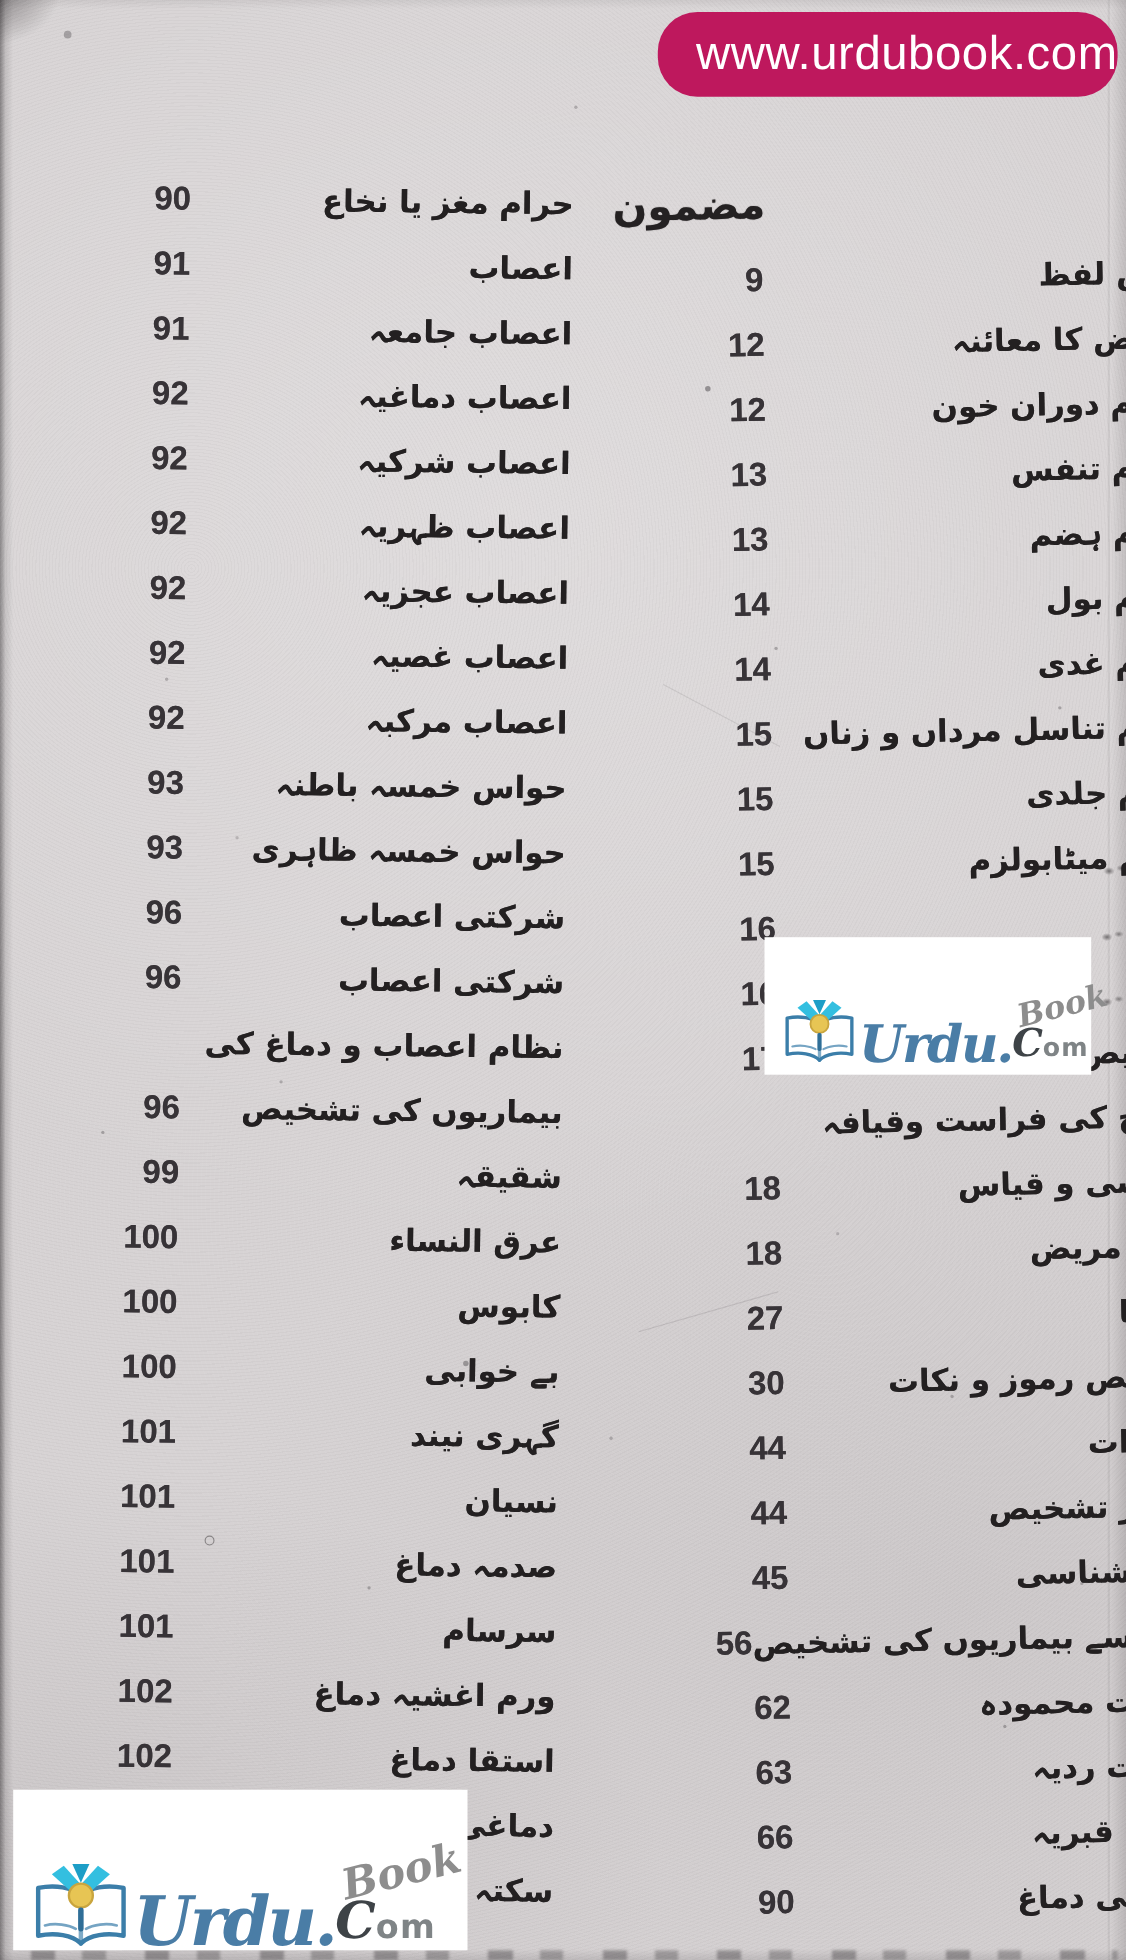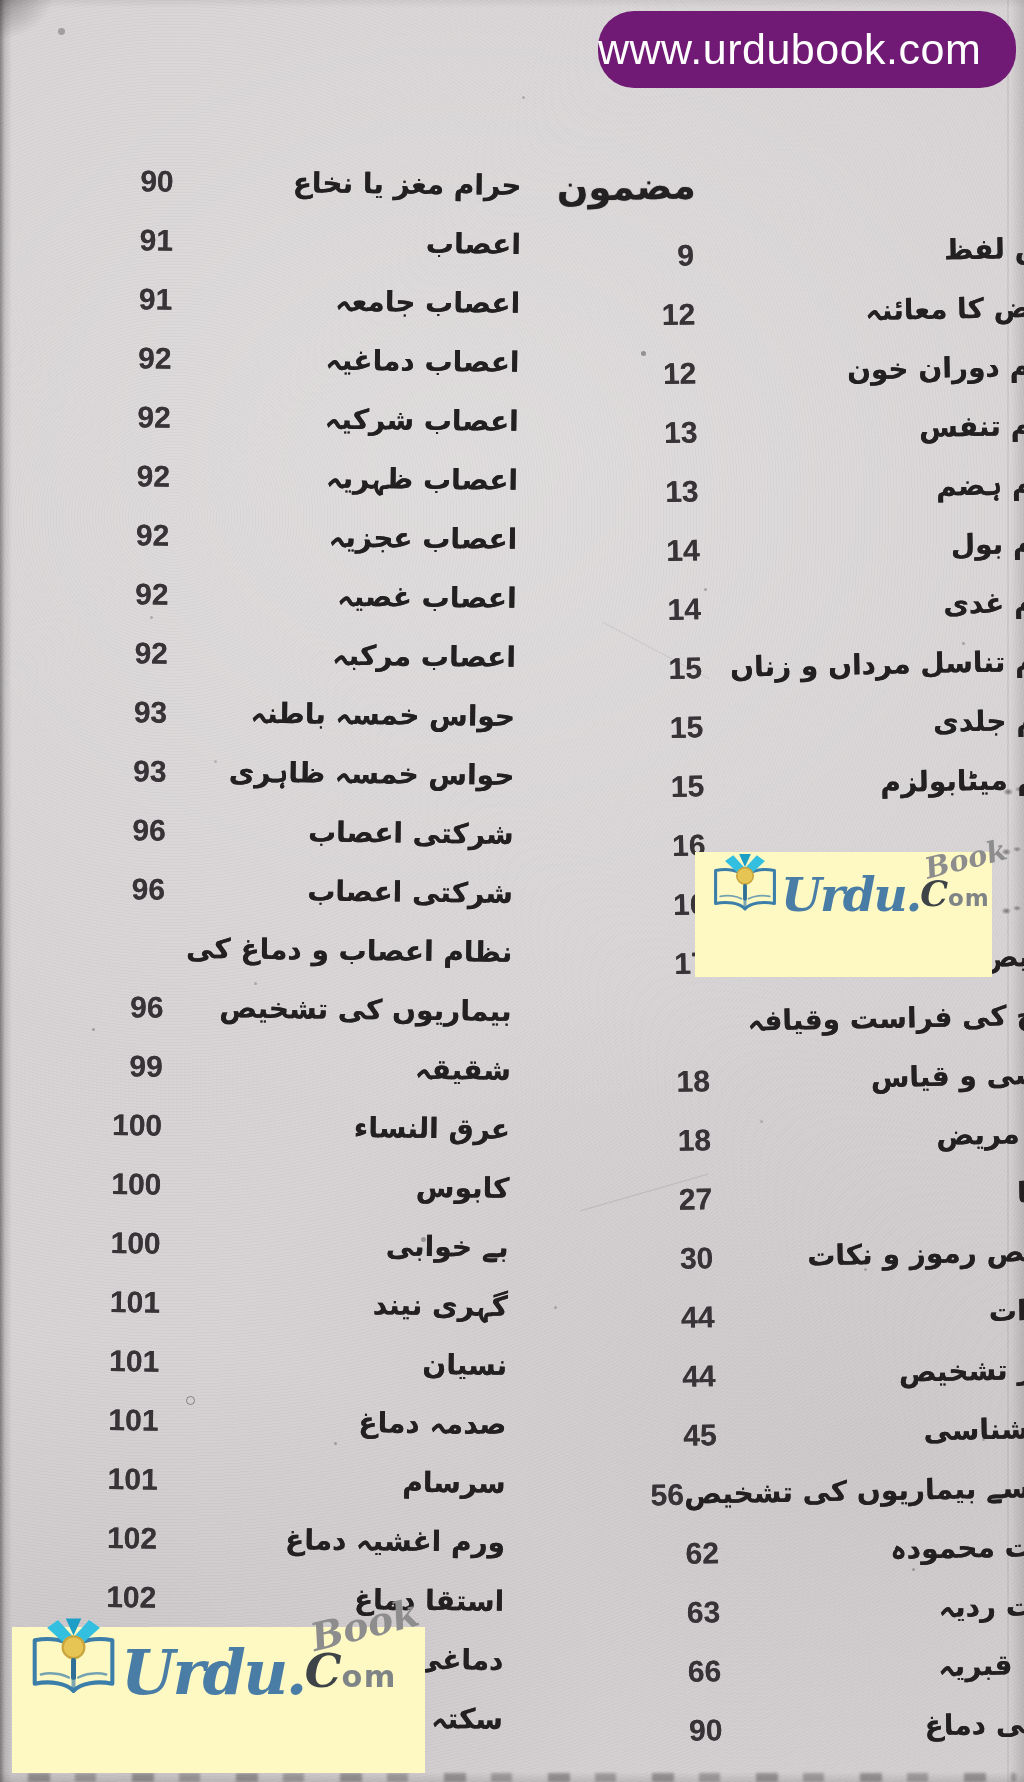--- a/index.html
+++ b/index.html
@@ -16,40 +16,40 @@
       linear-gradient(0deg, rgba(85,80,83,.18) 0, rgba(85,80,83,0) 10px),
       linear-gradient(180deg, rgba(120,115,118,.14) 0, rgba(120,115,118,0) 8px);
     font-family:"Liberation Sans", sans-serif;
   }
   .grain{position:absolute;inset:0;z-index:1;pointer-events:none;
     background-image:
       repeating-radial-gradient(circle at 17% 29%, rgba(0,0,0,0.022) 0 1px, transparent 1px 3px),
       repeating-radial-gradient(circle at 73% 61%, rgba(255,255,255,0.035) 0 1px, transparent 1px 4px);}
   .banner{
     position:absolute;left:598px;top:11px;width:418px;height:77px;z-index:10;
-    background:#701a75;border-radius:36px;display:flex;align-items:center;justify-content:flex-start;
+    background:#be185d;border-radius:36px;display:flex;align-items:center;justify-content:flex-end;
     color:#fff;font-size:43px;letter-spacing:.5px;font-family:"Liberation Sans",sans-serif;}
   
   .col{position:absolute;z-index:2;}
   .col-right{left:556px;top:148px;width:480px;transform:rotate(-1.1deg);transform-origin:0 0;}
   .col-left{left:52px;top:156px;width:470px;transform:rotate(0.7deg);transform-origin:100% 0;}
   .toc-header{height:80px;display:flex;align-items:center;justify-content:flex-end;
     direction:rtl;font-family:"DejaVu Sans",sans-serif;font-weight:bold;font-size:37px;
     color:#242122;margin-right:-30px;white-space:nowrap;text-shadow:0 0 1px rgba(30,27,28,.6);}
   .row{height:59px;display:flex;align-items:center;}
   .num{font-weight:bold;font-size:30px;color:#373337;font-family:"Liberation Sans",sans-serif;
     text-shadow:0 0 .5px rgba(40,36,40,.7);}
   .col-left .num{width:122px;text-align:right;}
   .col-right .num{width:136px;text-align:right;}
   .title{flex:1;text-align:right;direction:rtl;white-space:nowrap;
     font-family:"DejaVu Sans",sans-serif;font-weight:bold;font-size:28px;color:#232021;
     text-shadow:0 0 .6px rgba(32,29,30,.75);}
   .col-right .title{margin-right:-38px;}
   
-  .logo{position:absolute;background:#fef9c3;z-index:6;display:flex;align-items:flex-start;overflow:visible;}
+  .logo{position:absolute;background:#ffffff;z-index:6;display:flex;align-items:flex-end;overflow:visible;}
   .logo-mid{left:695px;top:852px;width:297px;height:125px;}
   .logo-bottom{left:12px;top:1627px;width:413px;height:146px;}
   .logo-inner{display:flex;align-items:center;padding-left:10px;}
   .logo-bottom .logo-inner{transform:scale(1.32);transform-origin:14px center;}
   .book-icon{flex:0 0 auto;}
   .logo-words{display:flex;align-items:flex-end;margin-left:-4px;position:relative;}
   .logo-urdu{font-family:"DejaVu Serif",serif;font-style:italic;font-weight:bold;
     font-size:47px;line-height:1;color:#4a7da6;letter-spacing:-2px;}
   .logo-right{position:relative;width:88px;height:62px;flex:0 0 auto;}
   .logo-book{position:absolute;top:-14px;left:4px;transform:rotate(-14deg);

